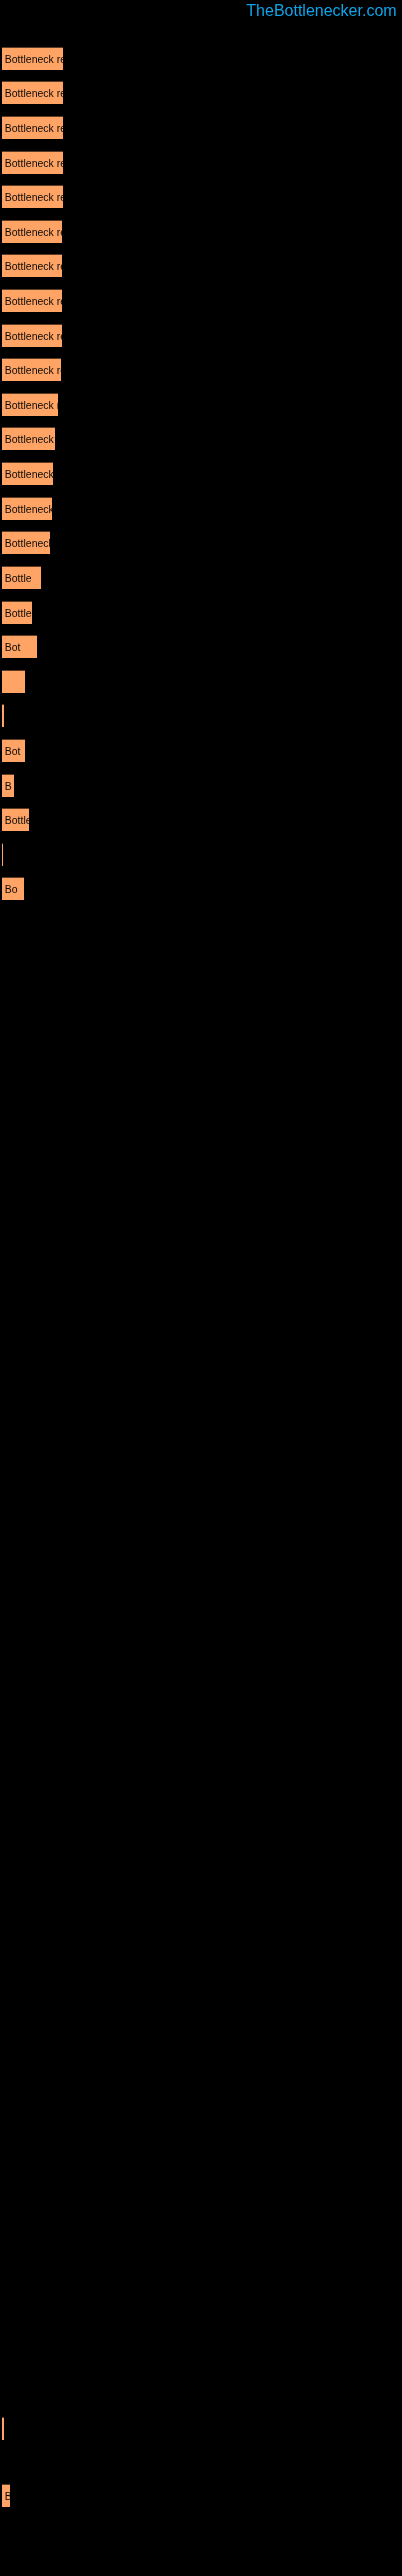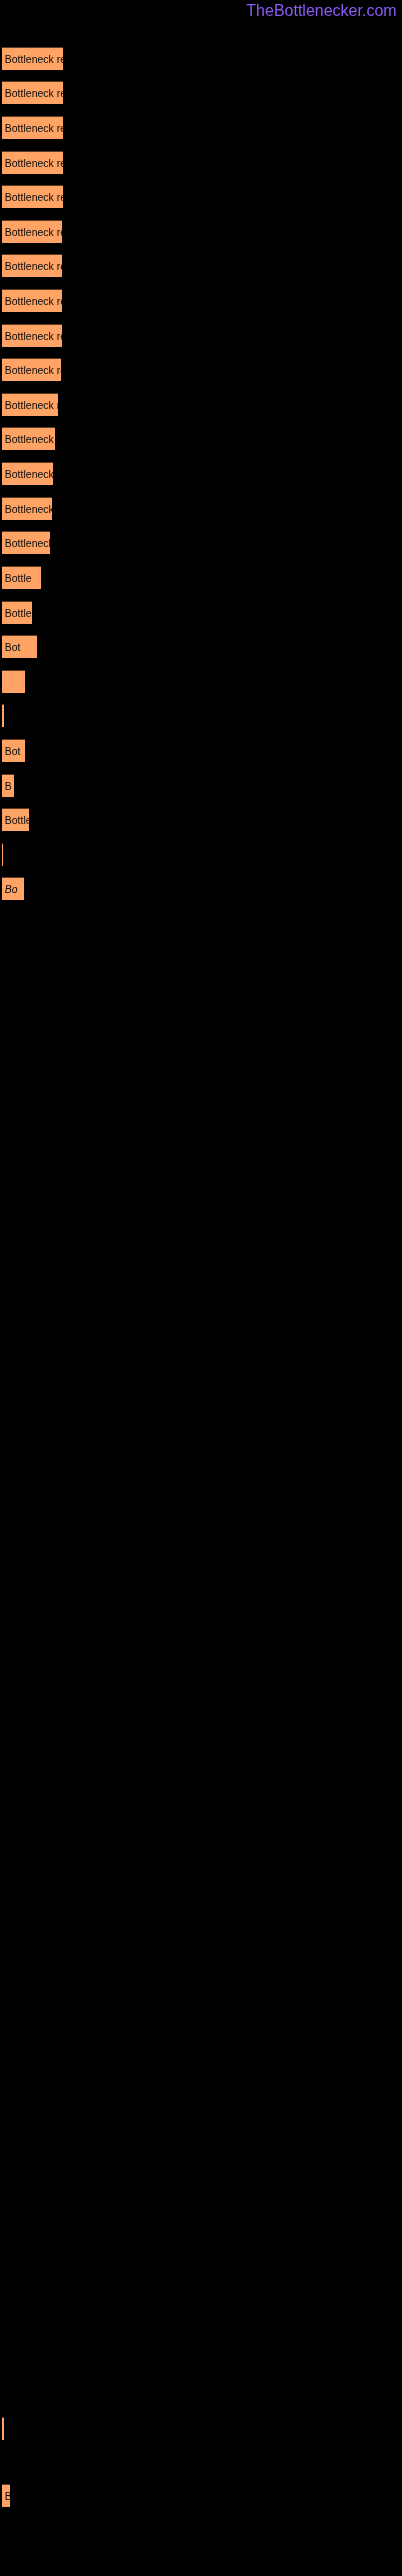--- a/index.html
+++ b/index.html
@@ -12,21 +12,21 @@
     height: 2576px;
     position: relative;
     font-family: "Liberation Sans", sans-serif;
     overflow: hidden;
   }
 
   .site-title {
     position: absolute;
     right: 6.4px;
     top: 1.6px;
-    color: #8b5cf6;
+    color: #0ea5e9;
     font-size: 16px;
     font-family: "Liberation Sans", sans-serif;
     letter-spacing: 0px;
     white-space: nowrap;
   }
 
   .chart-area {
     position: absolute;
     left: 0;
     top: 0;
@@ -181,21 +181,21 @@
       <div class="bar-row" style="top: 808px; height: 22.5px; width: 26.6px;">
         <div class="bar" style="background: rgb(255, 164, 100); border-top-color: rgb(92, 59, 34); width: 26.6px;">
           <span class="bar-label" style="color: rgb(10, 10, 10);">Bottle</span>
         </div>
       </div>
       <div class="bar-row" style="top: 843px; height: 22.5px; width: 0.8px;">
         <div class="bar" style="background: rgb(255, 164, 100); border-top-color: rgb(92, 59, 34); width: 0.8px;"></div>
       </div>
       <div class="bar-row" style="top: 877px; height: 22.5px; width: 22px;">
         <div class="bar" style="background: rgb(255, 164, 100); border-top-color: rgb(92, 59, 34); width: 22px;">
-          <span class="bar-label" style="color: rgb(10, 10, 10); font-style: italic;">Bo</span>
+          <span class="bar-label" style="color: rgb(10, 10, 10);">Bo</span>
         </div>
       </div>
       <div class="bar-row" style="top: 2417px; height: 22.5px; width: 1.6px;">
         <div class="bar" style="background: rgb(255, 164, 100); border-top-color: rgb(92, 59, 34); width: 1.6px;"></div>
       </div>
       <div class="bar-row" style="top: 2484px; height: 22.5px; width: 8px;">
         <div class="bar" style="background: rgb(255, 164, 100); border-top-color: rgb(92, 59, 34); width: 8px;">
           <span class="bar-label" style="color: rgb(10, 10, 10);">B</span>
         </div>
       </div>

